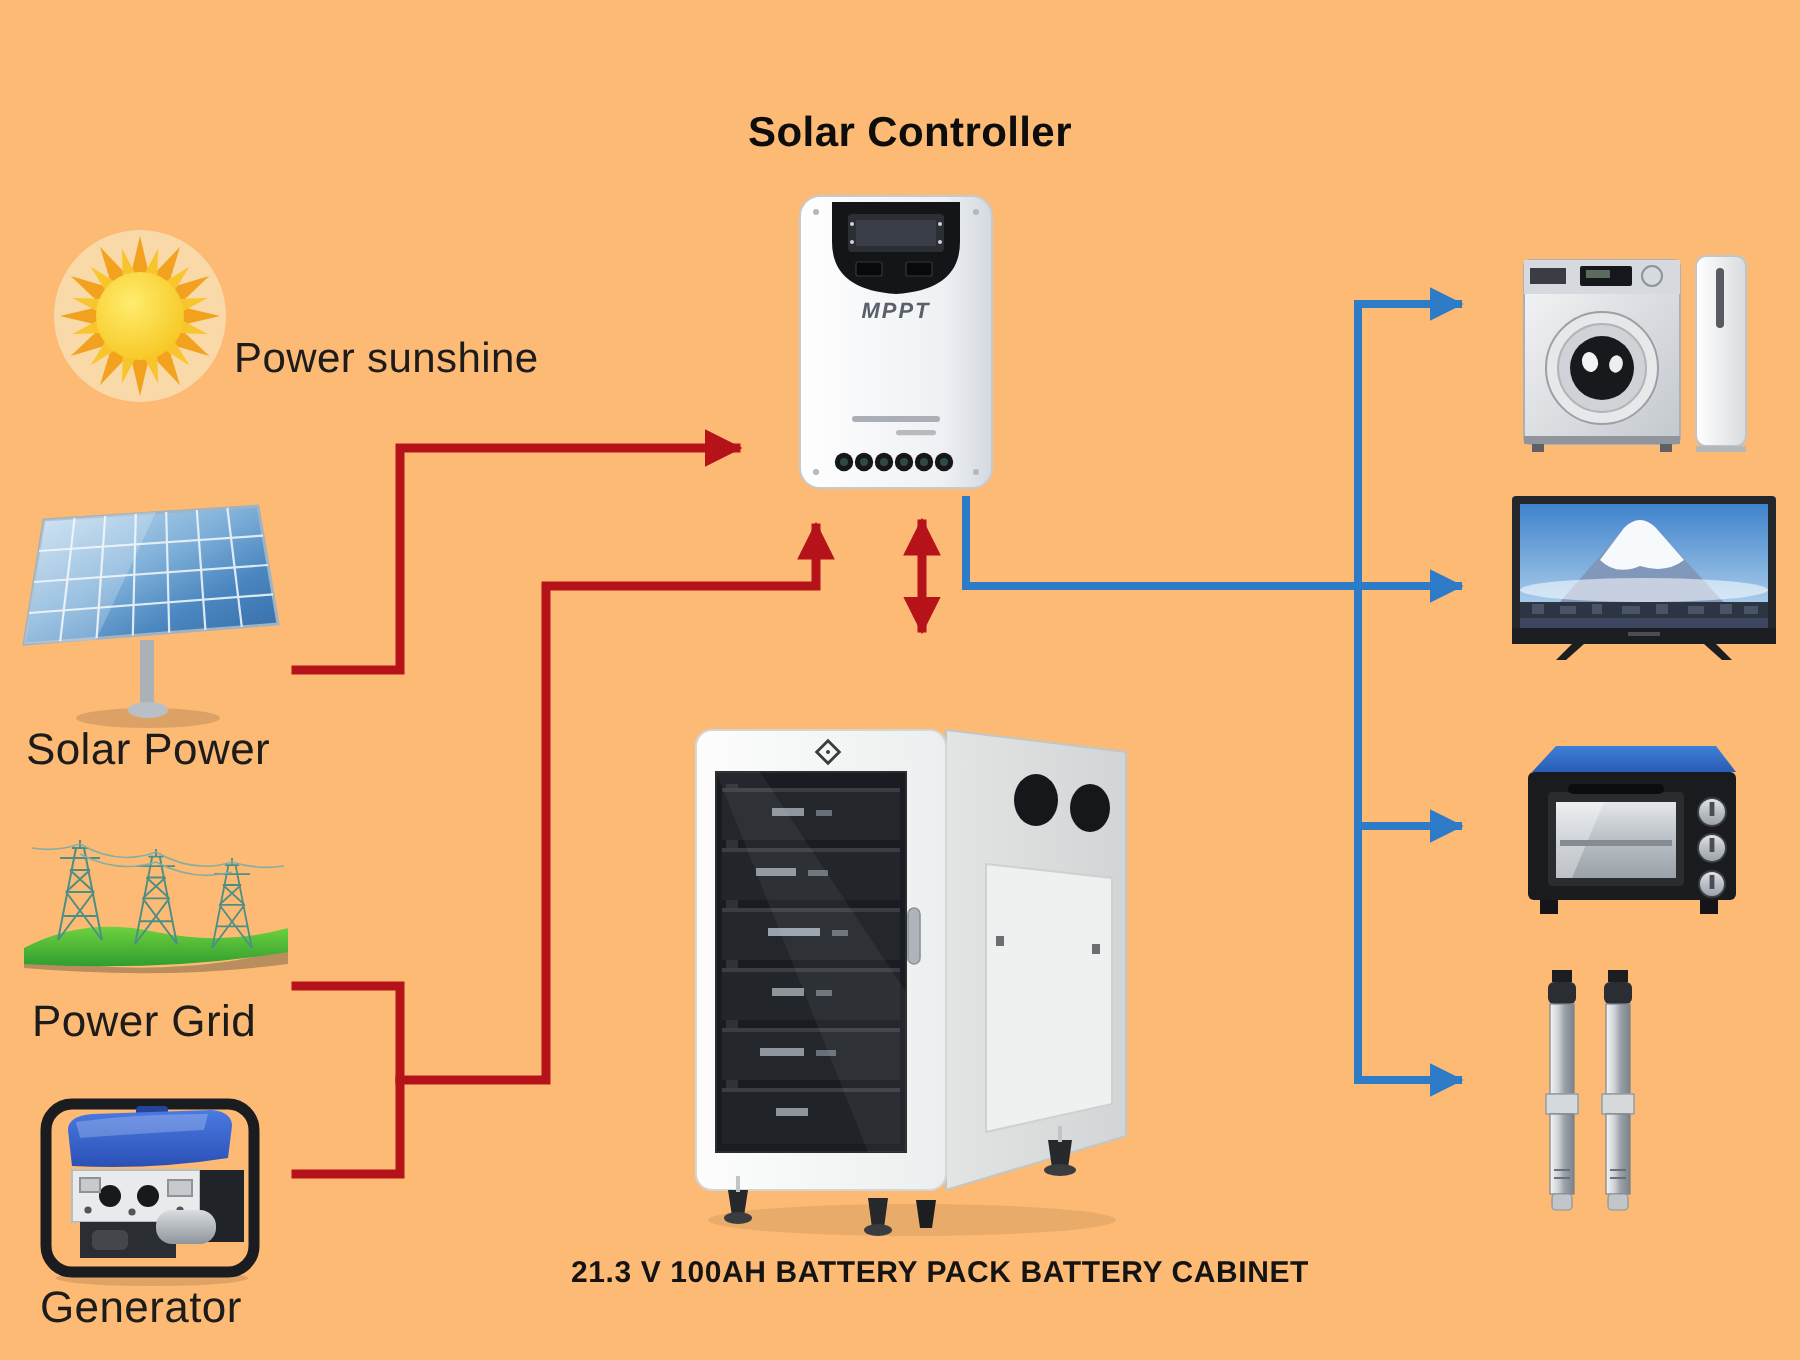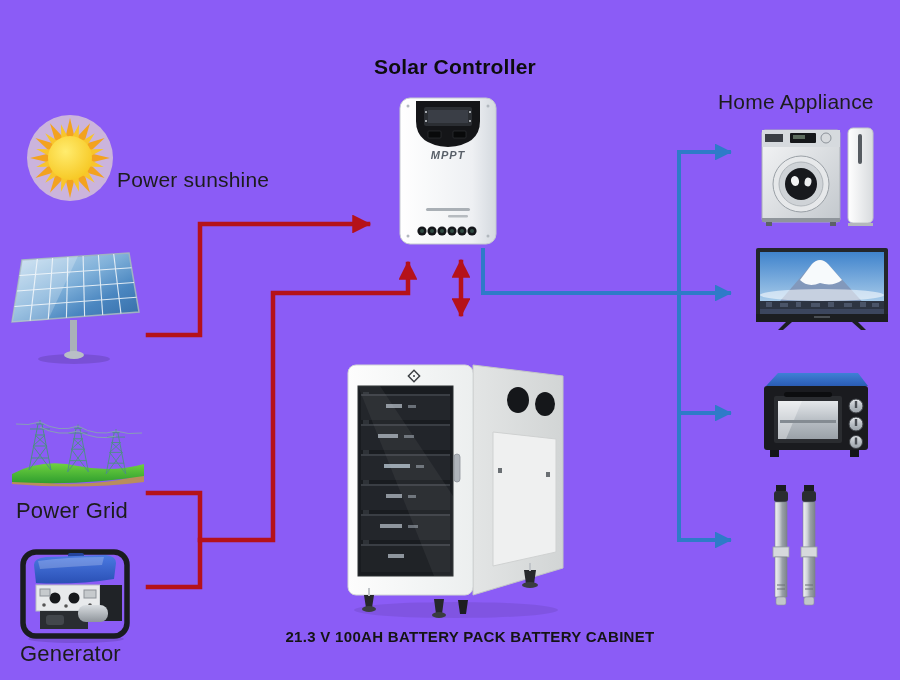--- a/index.html
+++ b/index.html
@@ -1,18 +1,18 @@
 <!DOCTYPE html>
 <html style="--line-red: #b5121a; --line-blue: #2e7bc8;"><head>
 <meta charset="utf-8">
 <style>
   html,body{margin:0;padding:0;background:#e9e9e7;}
   #stage{
     position:relative;width:900px;height:680px;margin:0 auto;
-    background:#8b5cf6;overflow:hidden;
+    background:#fdba74;overflow:hidden;
     font-family:"Liberation Sans",sans-serif;color:#161616;
   }
   .abs{position:absolute;}
   .lbl{position:absolute;font-size:21px;color:#1c1c1c;letter-spacing:.2px;white-space:nowrap;}
   .lbl.big{font-size:22px;}
   #title{position:absolute;left:330px;top:55px;width:250px;text-align:center;
          font-size:21px;font-weight:700;color:#0d0d0d;letter-spacing:.2px;}
   #caption{position:absolute;left:270px;top:628px;width:400px;text-align:center;
            font-size:15px;font-weight:700;color:#141414;letter-spacing:.3px;white-space:nowrap;}
   svg{display:block;}
@@ -42,23 +42,23 @@
     <g fill="none" stroke-width="4" stroke-linecap="square" stroke-linejoin="miter" class="stroke-blue">
       <path d="M483 250 L483 293 L729 293" marker-end="url(#ab)"></path>
       <path d="M679 293 L679 152 L729 152" marker-end="url(#ab)"></path>
       <path d="M679 293 L679 540 L729 540" marker-end="url(#ab)"></path>
       <path d="M679 413 L729 413" marker-end="url(#ab)"></path>
     </g>
   </svg>
 
   <div id="title">Solar Controller</div>
   <div class="lbl" style="left:117px;top:168px">Power sunshine</div>
+  <div class="lbl big" style="left:13px;top:362px">Solar Power</div>
   <div class="lbl big" style="left:16px;top:498px">Power Grid</div>
   <div class="lbl big" style="left:20px;top:641px">Generator</div>
-  <div class="lbl" style="left:718px;top:90px">Home Appliance</div>
   <div id="caption">21.3 V 100AH BATTERY PACK BATTERY CABINET</div>
 
   <svg class="abs" style="left:25px;top:110px" width="92" height="96" viewBox="0 0 92 96">
     <circle cx="45" cy="48" r="43" fill="#f6eecb" opacity=".6"></circle>
     <g fill="#f3a21f">
       <g id="ray">
           <path d="M45 8 L50 29 L40 29 Z"></path>
         </g>
       <path d="M45 8 L50 29 L40 29 Z" transform="rotate(30 45 48)"></path>
       <path d="M45 8 L50 29 L40 29 Z" transform="rotate(60 45 48)"></path>

